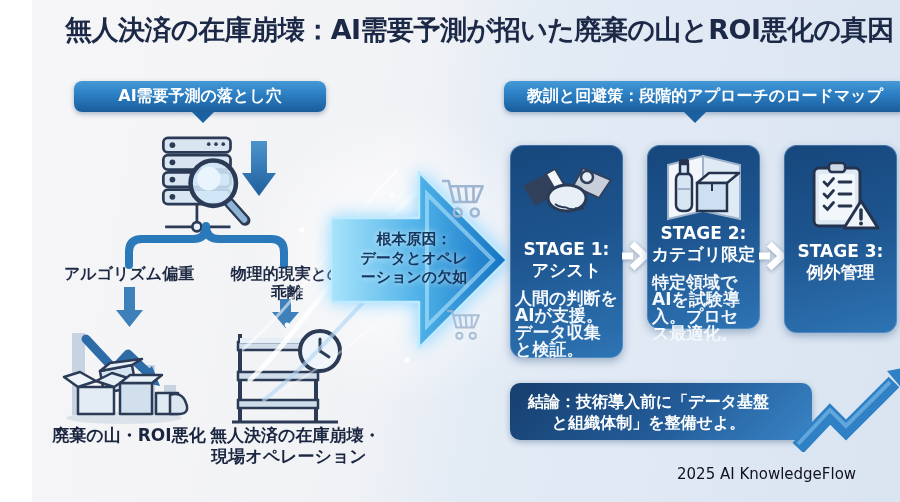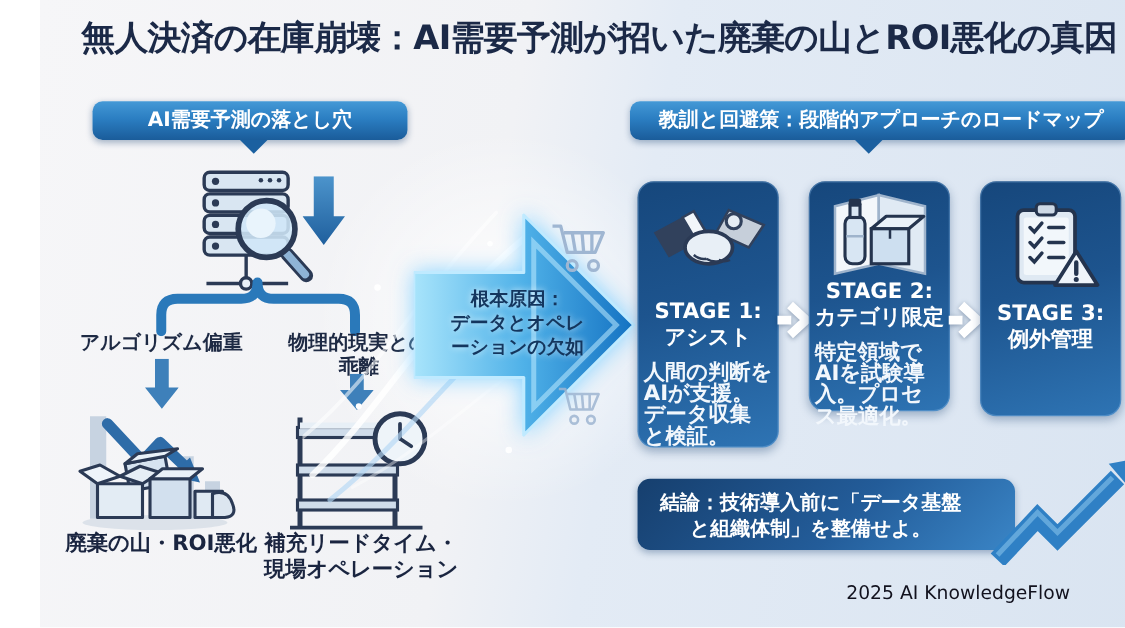--- a/index.html
+++ b/index.html
@@ -126,21 +126,21 @@
       <rect x="10" y="14" width="80" height="8"></rect>
       <rect x="10" y="44" width="80" height="8"></rect>
       <rect x="10" y="72" width="80" height="8"></rect>
     </g>
     <rect x="12" y="10" width="76" height="5" fill="#e7eff6"></rect>
     <circle cx="92" cy="23" r="20" fill="#eef4f9" stroke="#2b3a55" stroke-width="4"></circle>
     <line x1="92" y1="23" x2="92" y2="11" stroke="#2b3a55" stroke-width="3" stroke-linecap="round"></line>
     <line x1="92" y1="23" x2="101" y2="29" stroke="#2b3a55" stroke-width="3" stroke-linecap="round"></line>
   </svg>
   <div class="abs outcome-label" style="left:178px;top:425px;width:158px;">
-    <span style="display:block">補充リードタイム・</span>
+    <span style="display:block">無人決済の在庫崩壊・</span>
     <span style="display:block">現場オペレーション</span>
   </div>
 
   <svg class="abs" style="left:210px;top:135px;" width="190" height="270" viewBox="0 0 190 270">
     <path d="M8,245 C65,190 95,125 178,55" fill="none" stroke="rgba(255,255,255,.85)" stroke-width="5" stroke-linecap="round"></path>
     <path d="M0,215 C60,165 85,110 155,35" fill="none" stroke="rgba(255,255,255,.55)" stroke-width="3" stroke-linecap="round"></path>
     <path d="M22,265 C85,215 115,165 182,110" fill="none" stroke="rgba(180,215,245,.65)" stroke-width="4" stroke-linecap="round"></path>
     <path d="M40,255 C95,225 130,190 185,150" fill="none" stroke="rgba(255,255,255,.4)" stroke-width="2.5" stroke-linecap="round"></path>
     <circle cx="60" cy="95" r="2.6" fill="#fff"></circle>
       <circle cx="150" cy="60" r="2.2" fill="#fff"></circle>

